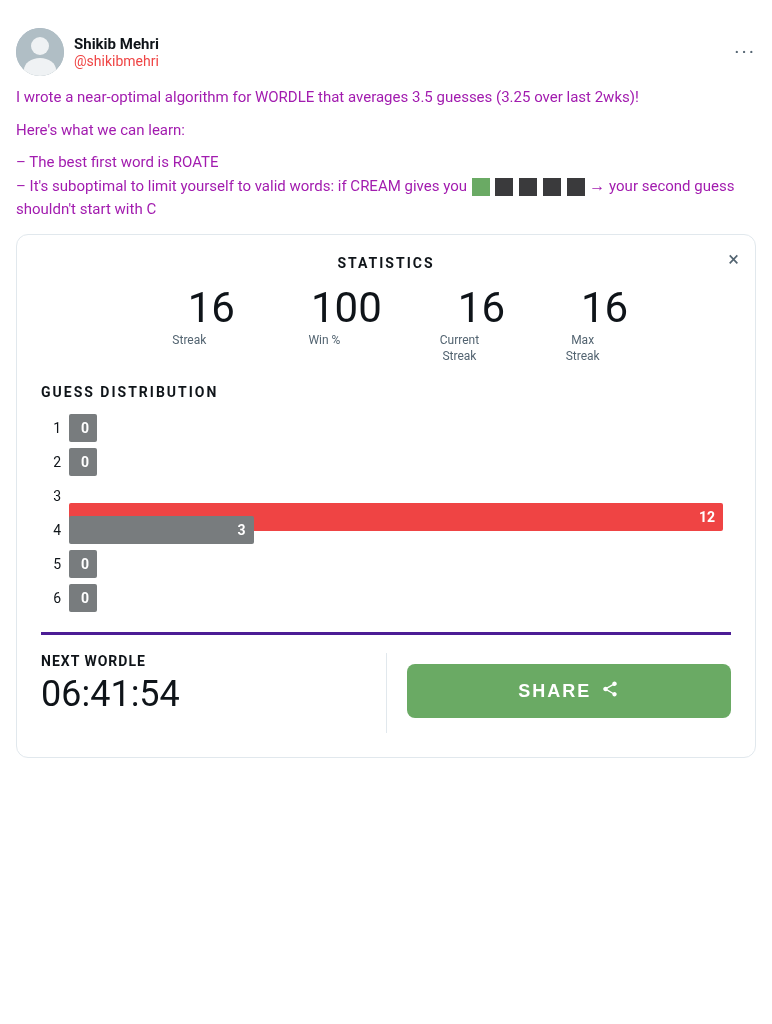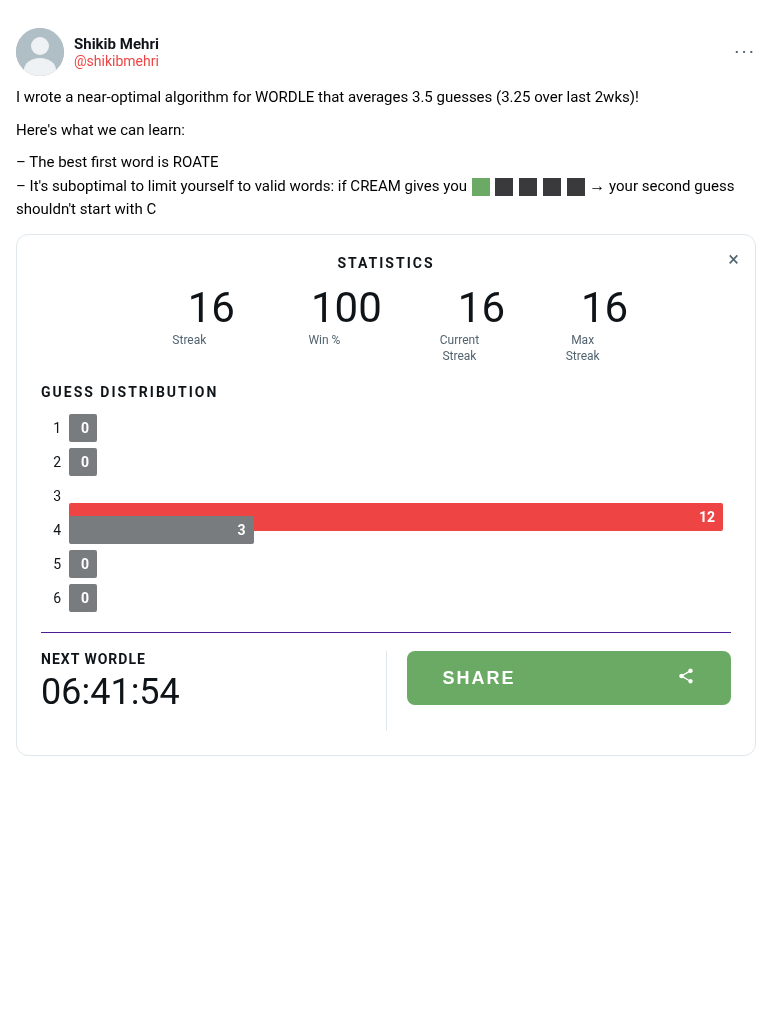--- a/index.html
+++ b/index.html
@@ -67,21 +67,21 @@
 
     .more-dots {
       color: #536471;
       font-size: 20px;
       cursor: pointer;
       letter-spacing: 2px;
     }
 
     .tweet-text {
       font-size: 15px;
-      color: #000000;
+      color: #a21caf;
       line-height: 1.5;
       margin-bottom: 14px;
     }
 
     .tweet-text p {
       margin-bottom: 10px;
     }
 
     .tweet-text p:last-child {
       margin-bottom: 8px;
@@ -225,21 +225,21 @@
     .bar-count {
       font-size: 14px;
       font-weight: 700;
       color: #fff;
     }
 
     .bottom-section {
       display: flex;
       align-items: flex-start;
       gap: 20px;
-      border-top: 1px solid #4c1d95;
+      border-top: 3px solid #4c1d95;
       padding-top: 18px;
     }
 
     .next-wordle {
       flex: 1;
     }
 
     .next-wordle-label {
       font-size: 14px;
       font-weight: 700;
@@ -277,21 +277,22 @@
       border-radius: 8px;
       padding: 16px 36px;
       font-size: 18px;
       font-weight: 700;
       letter-spacing: 2px;
       cursor: pointer;
       display: flex;
       align-items: center;
       gap: 10px;
       width: 100%;
-      justify-content: space-between;
+      justify-content: center;
+      margin-top: 11px;
     }
 
     .share-icon {
       font-size: 16px;
     }
   </style>
 </head>
 <body>
 
 <div class="tweet-container">

